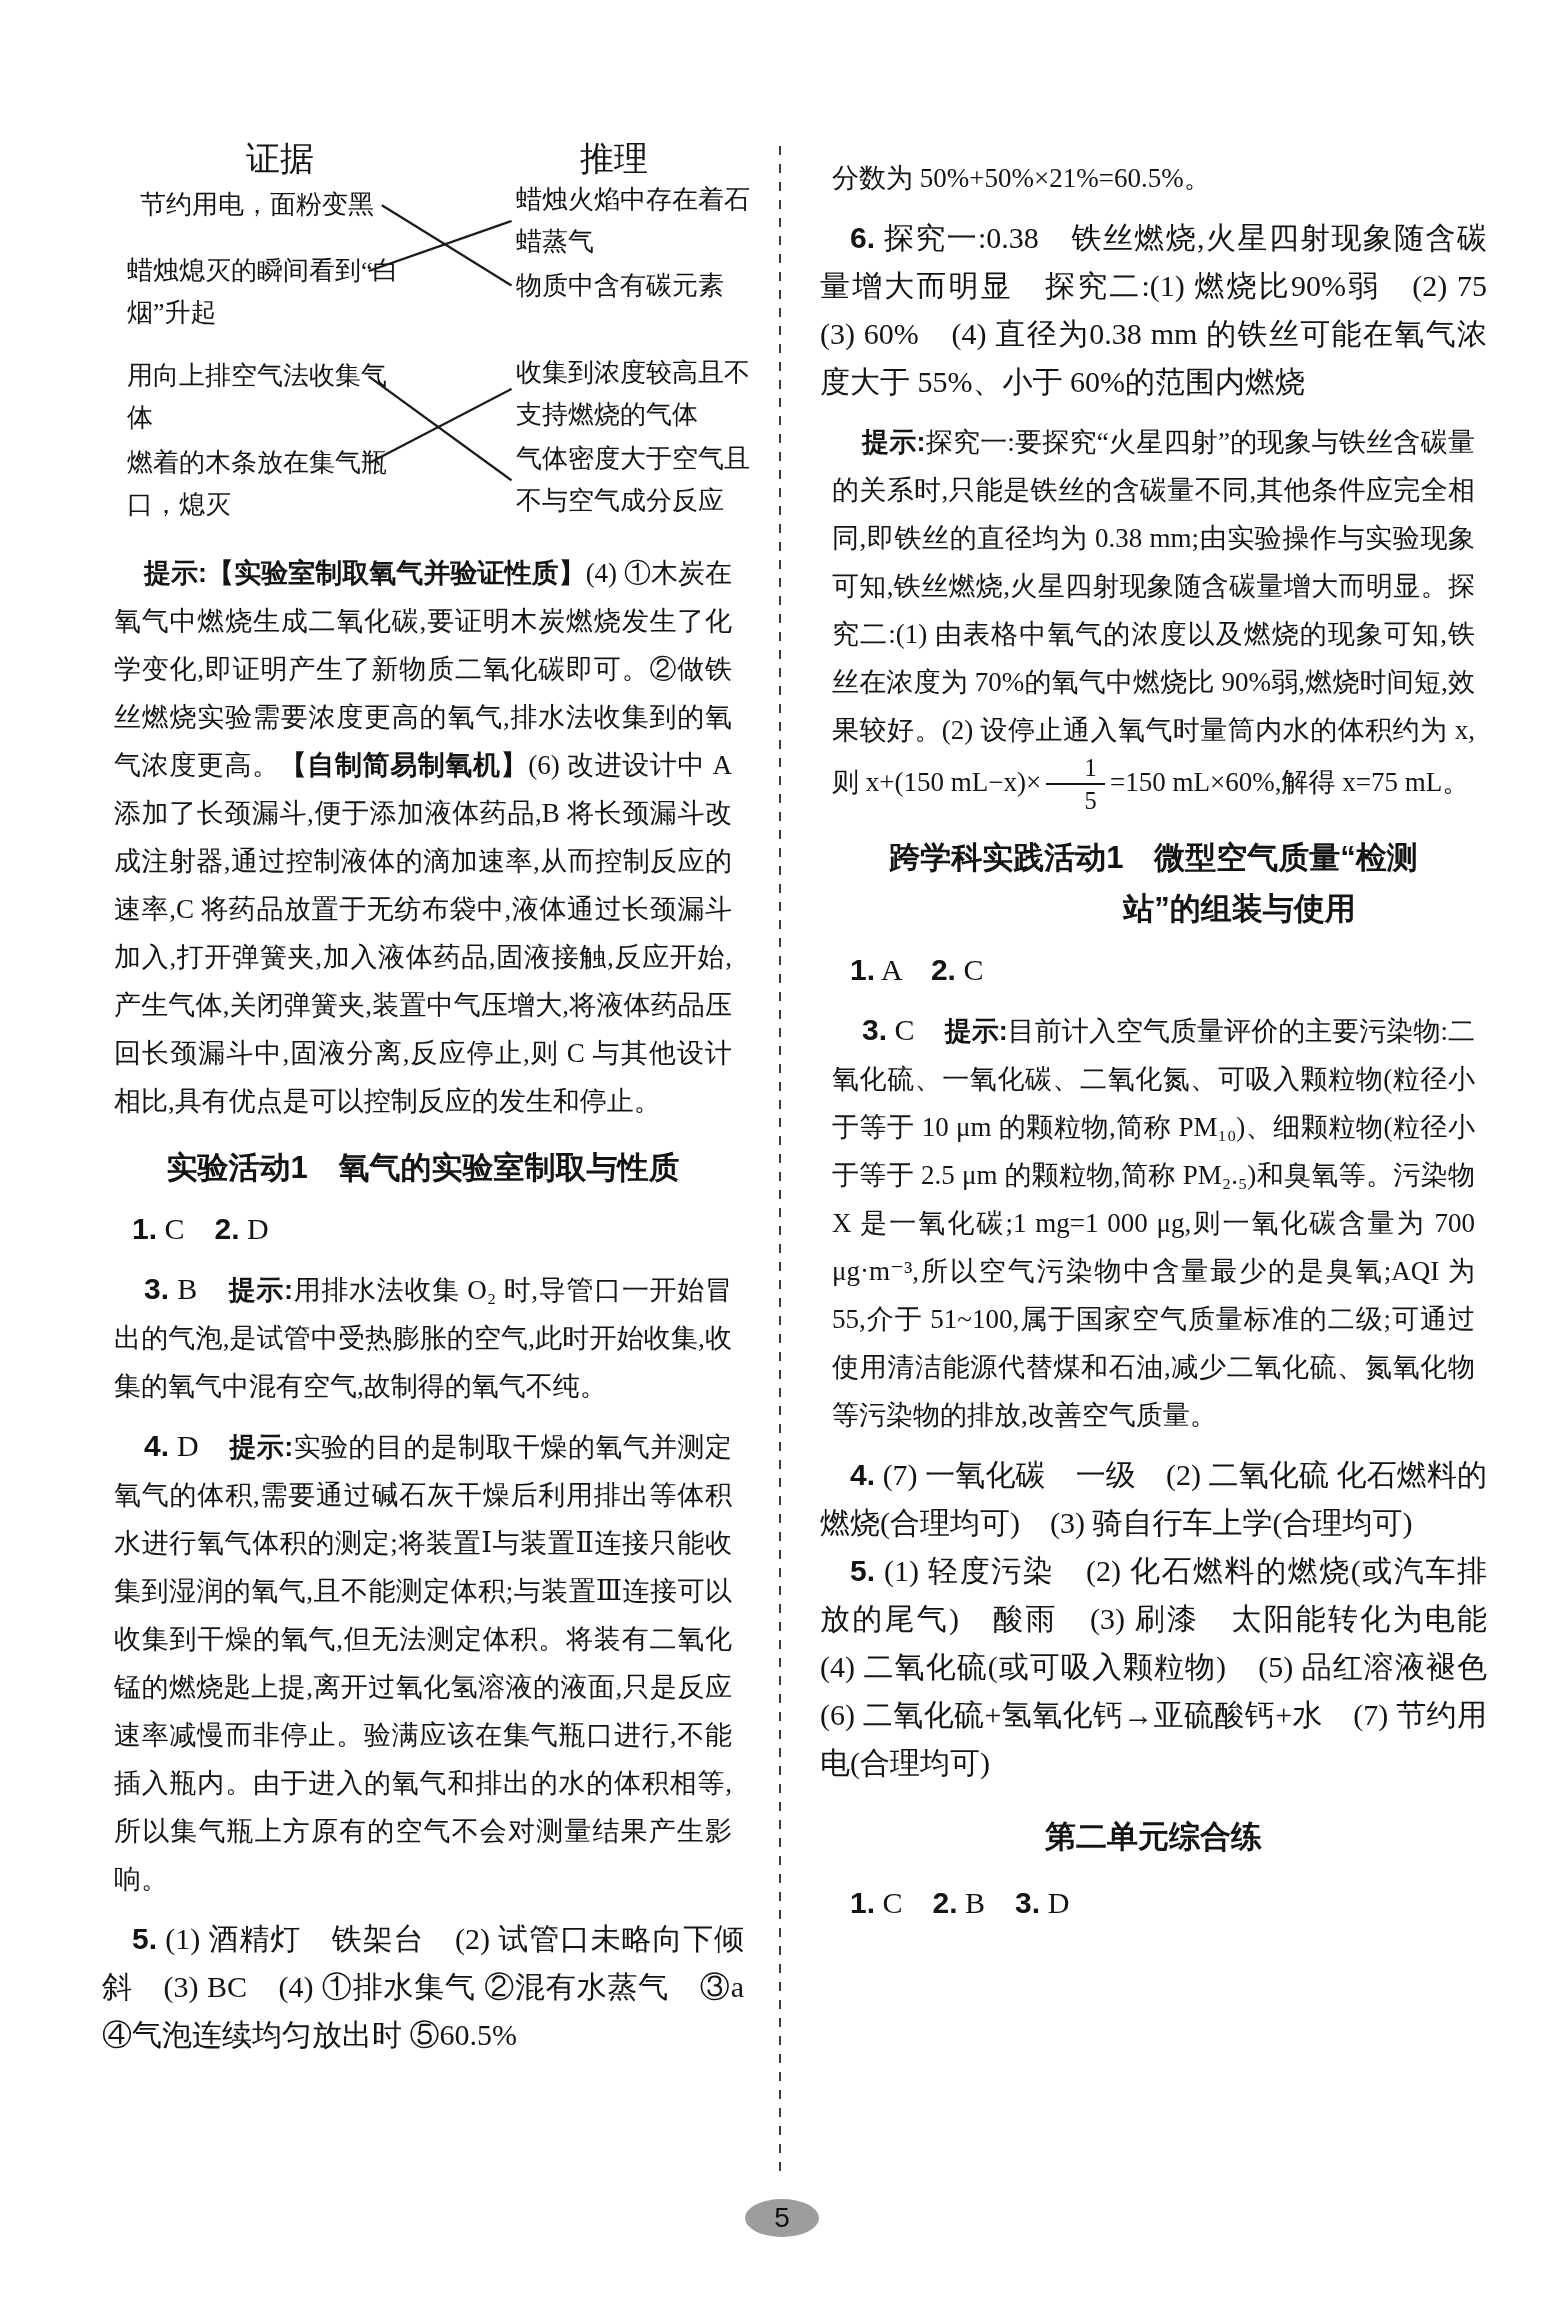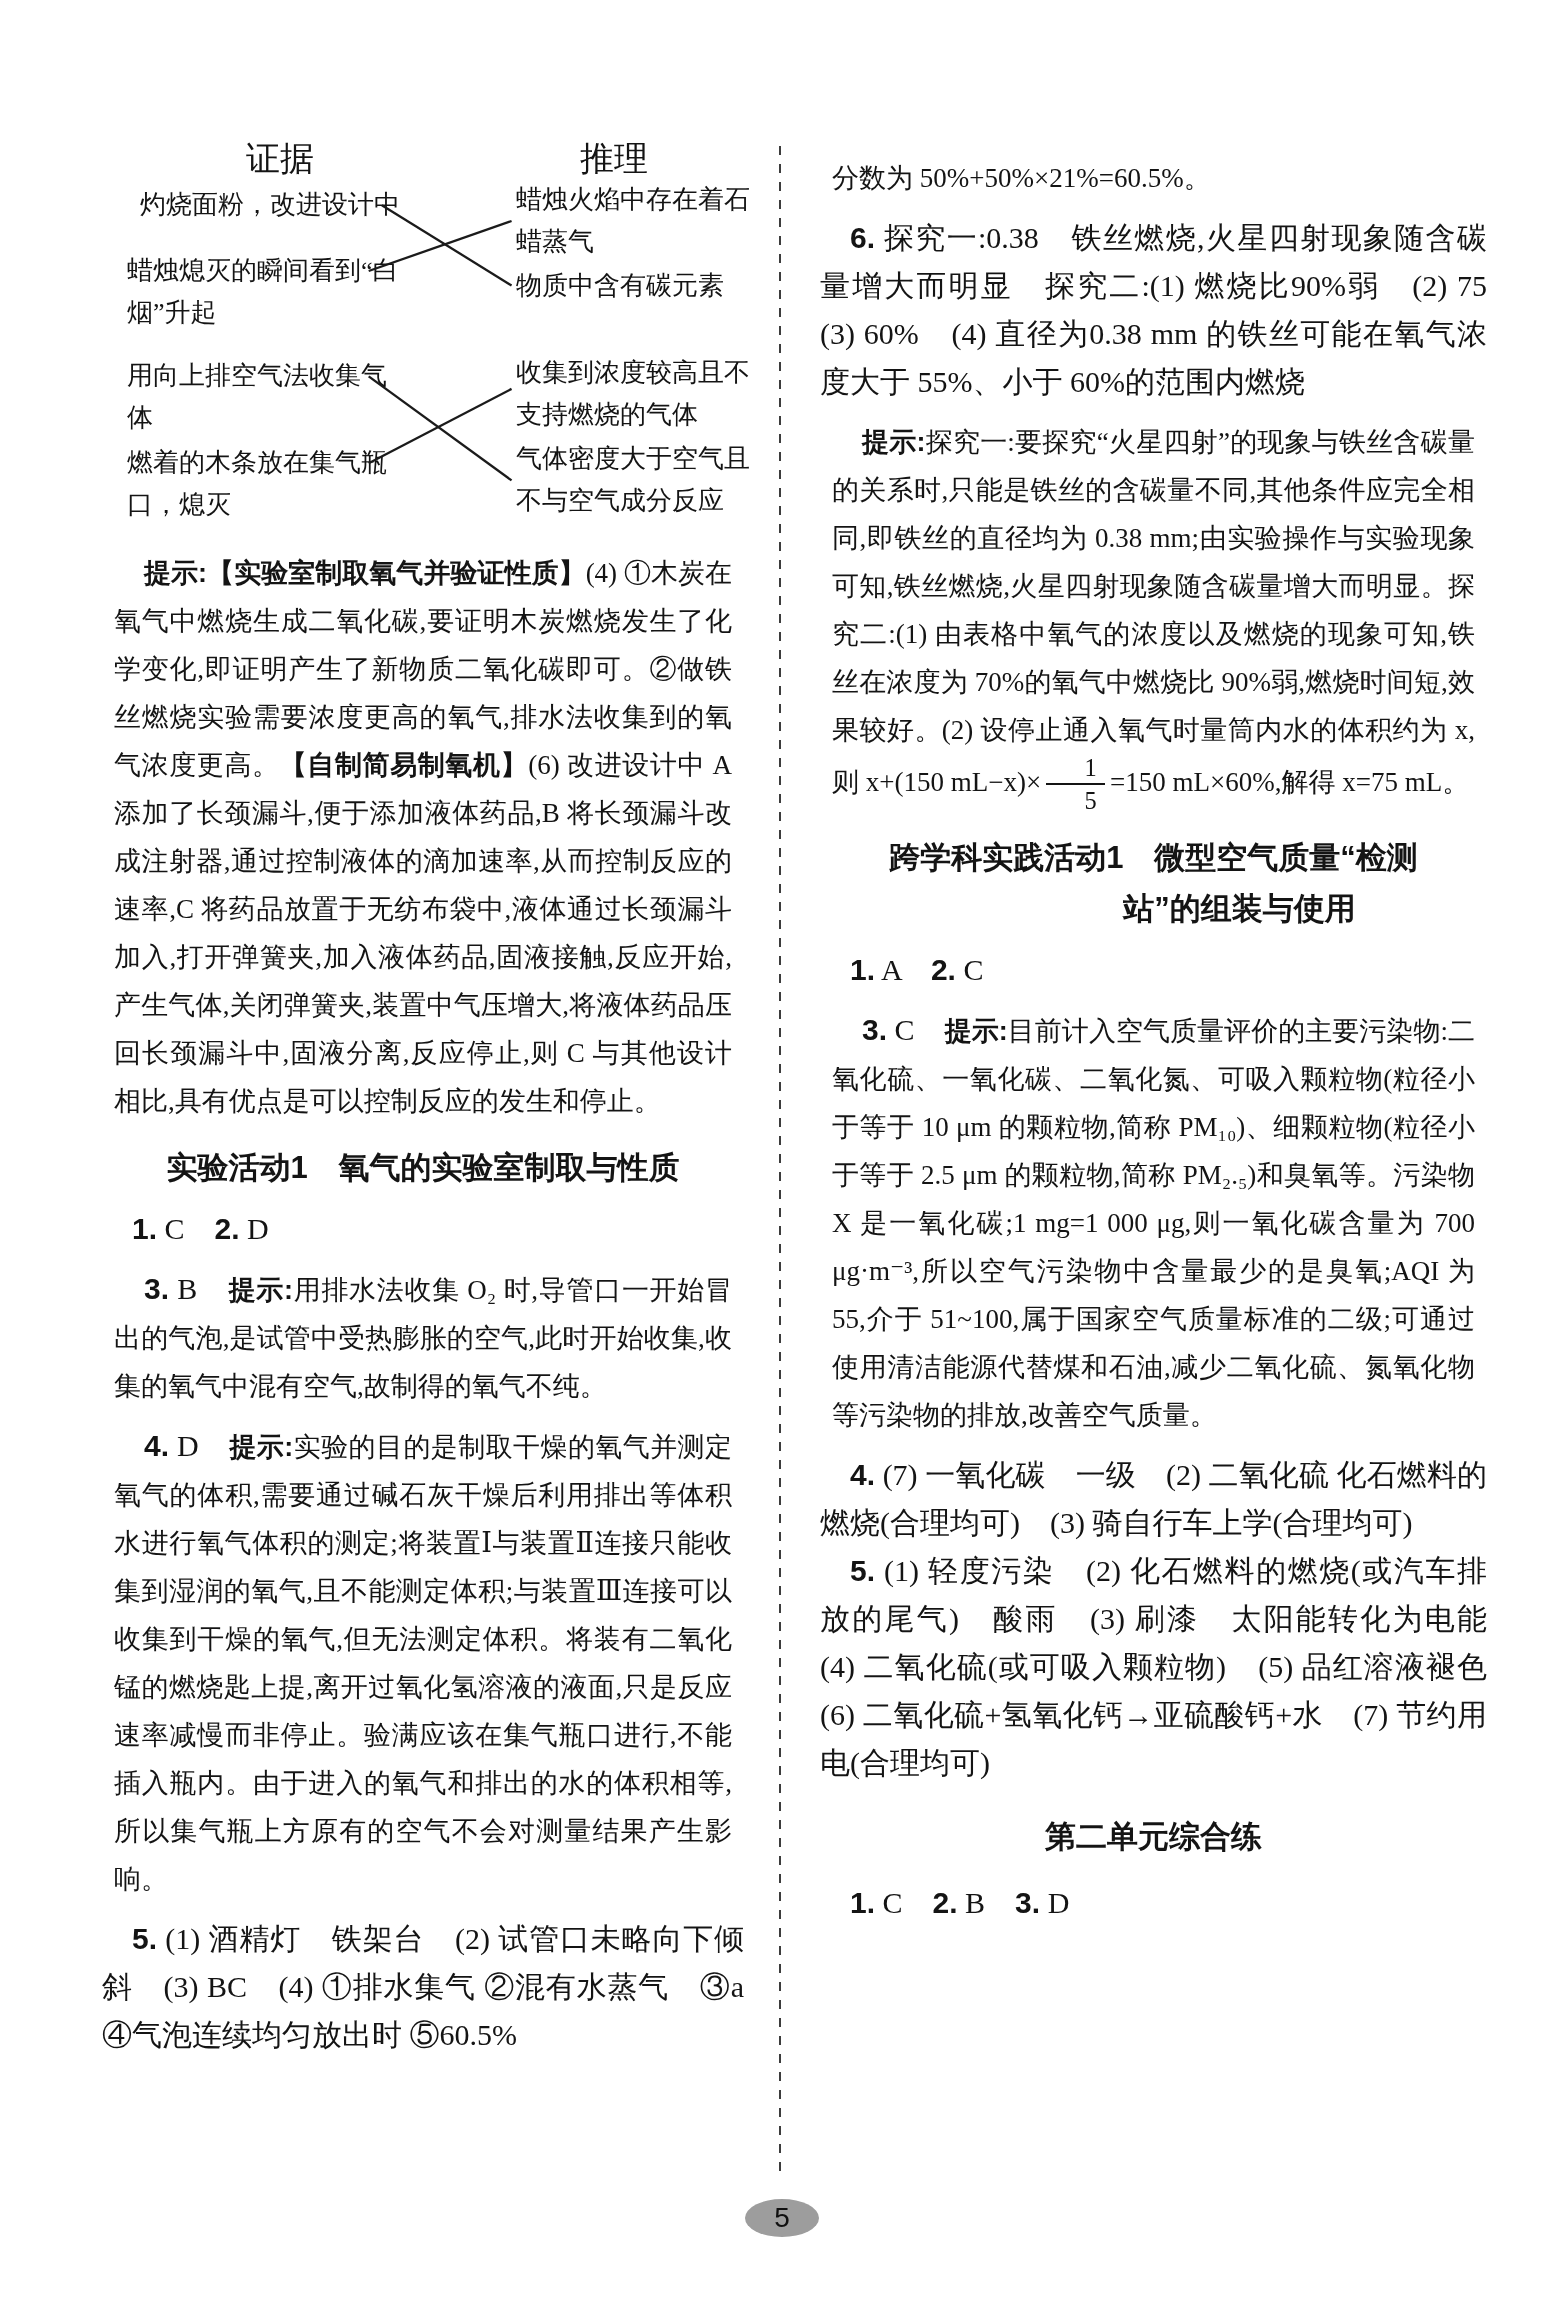--- a/index.html
+++ b/index.html
@@ -65,21 +65,21 @@
 <div class="page">
 
   <div class="divider"></div>
 
   <div class="col col-left">
 
     <div class="matching">
       <span class="m-head ev">证据</span>
       <span class="m-head inf">推理</span>
 
-      <div class="m-item m-l0">灼烧面粉，改进设计中</div>
+      <div class="m-item m-l0">节约用电，面粉变黑</div>
       <div class="m-item m-l1">蜡烛熄灭的瞬间看到“白烟”升起</div>
       <div class="m-item m-l2">用向上排空气法收集气体</div>
       <div class="m-item m-l3">燃着的木条放在集气瓶口，熄灭</div>
 
       <div class="m-item m-r0">蜡烛火焰中存在着石蜡蒸气</div>
       <div class="m-item m-r1">物质中含有碳元素</div>
       <div class="m-item m-r2">收集到浓度较高且不支持燃烧的气体</div>
       <div class="m-item m-r3">气体密度大于空气且不与空气成分反应</div>
 
       <svg class="m-lines" id="matchLines" viewBox="0 0 975 600" xmlns="http://www.w3.org/2000/svg">

